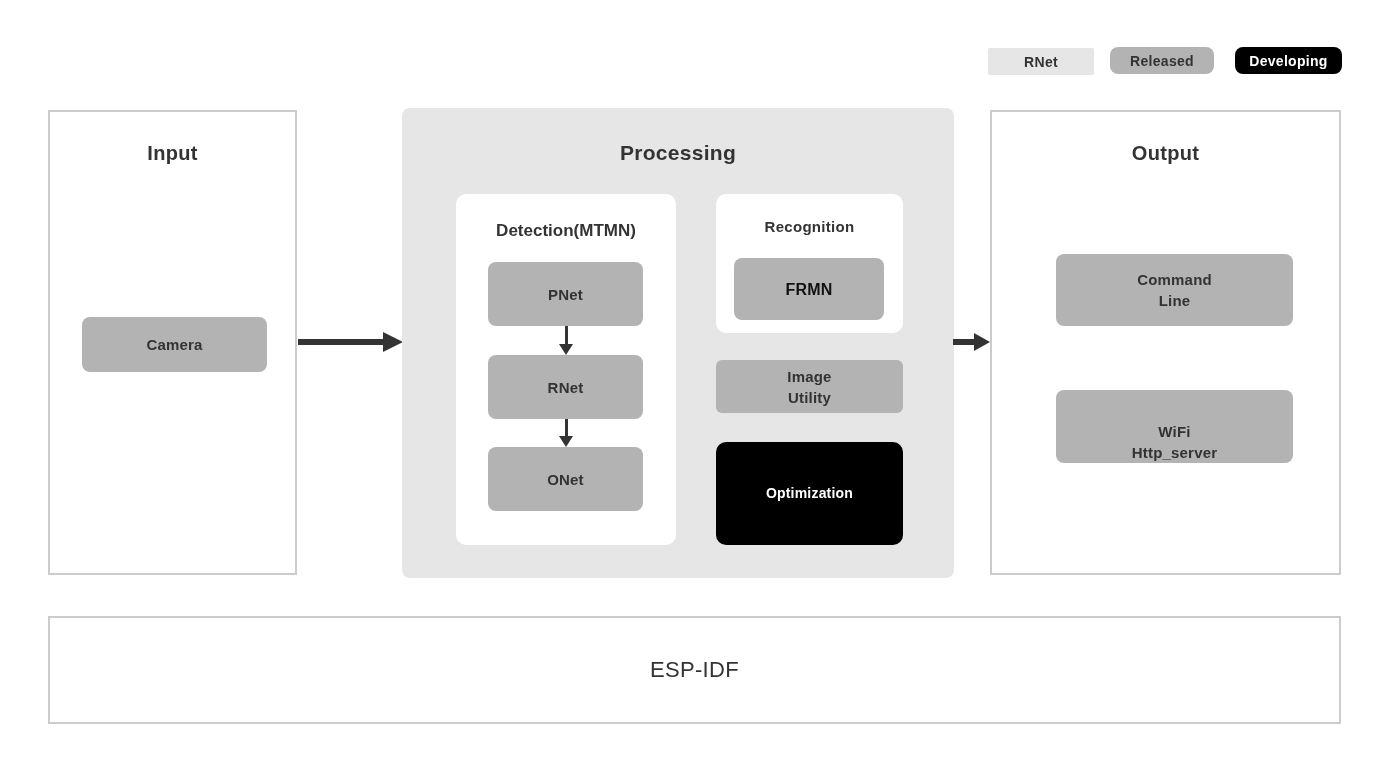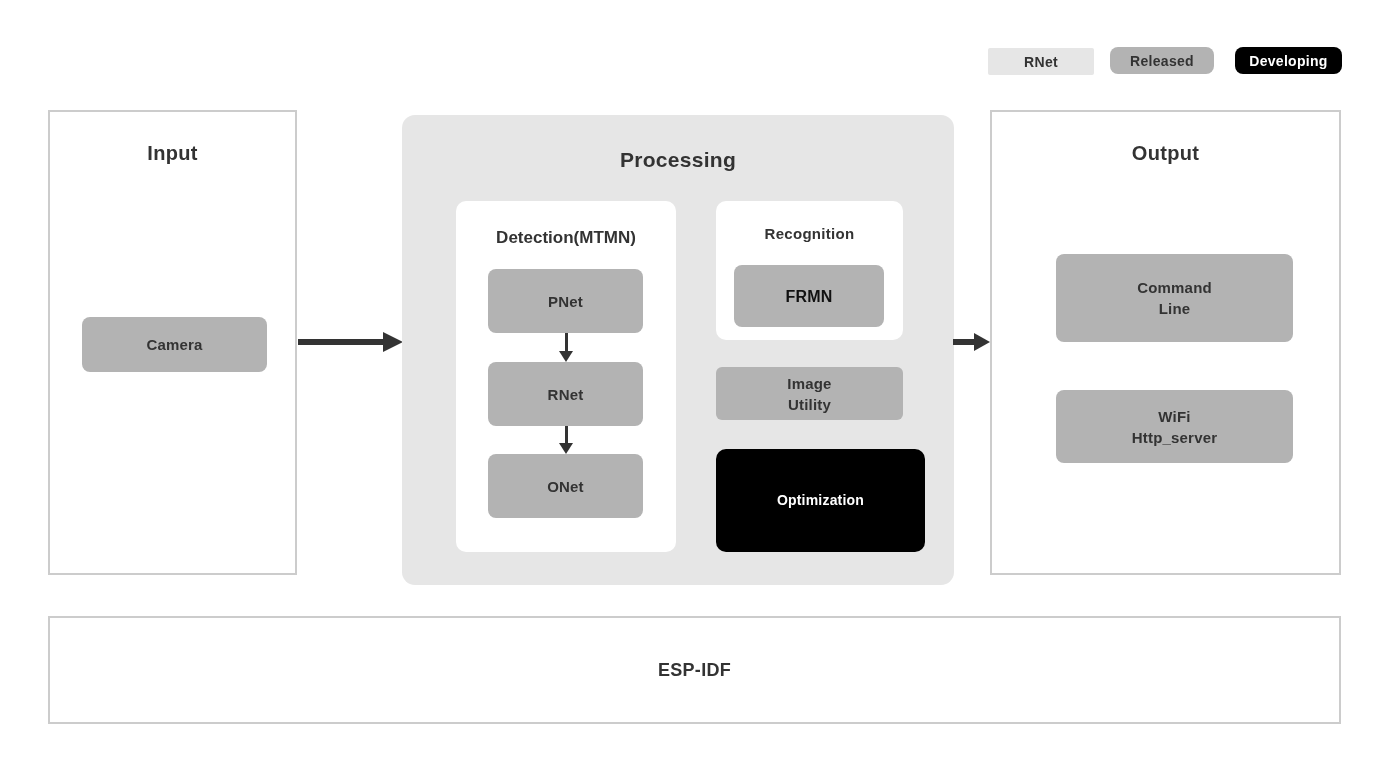--- a/index.html
+++ b/index.html
@@ -30,38 +30,38 @@
     background:#ffffff;
     border:2px solid #cccccc;
   }
   .frame-input  { left:48px;  top:110px; width:249px;  height:465px;padding-left:24px; }
   .frame-output { left:990px; top:110px; width:351px;  height:465px; }
   .frame-espidf { left:48px;  top:616px; width:1293px; height:108px;
                   display:flex; align-items:center; justify-content:center; }
 
   .panel-processing {
     position:absolute;
-    left:402px; top:115px; width:552px; height:470px;
-    background:#e6e6e6; border-radius:13px;
+    left:402px; top:108px; width:552px; height:470px;
+    background:#e6e6e6; border-radius:8px;
   }
 
   .frame-title {
     position:absolute; left:0; right:0; top:30px;
     text-align:center;
     font-size:20px; font-weight:bold; color:#333333;
     letter-spacing:0.3px;
   }
   .panel-title {
     position:absolute; left:0; right:0; top:33px;
     text-align:center;
     font-size:21px; font-weight:bold; color:#333333;
     letter-spacing:0.3px;
   }
   .espidf-title {
-    font-size:18px; font-weight:bold; color:#333333;
+    font-size:22px; font-weight:normal; color:#333333;
     letter-spacing:0.3px;
   }
 
   
   .group {
     position:absolute; background:#ffffff; border-radius:10px;
   }
   .group-detection   { left:54px;  top:86px; width:220px; height:351px; }
   .group-recognition { left:314px; top:86px; width:187px; height:139px; }
   .group-title {
@@ -80,24 +80,24 @@
     font-size:15px; font-weight:bold; color:#333333;
     white-space:pre-line; line-height:21px;
     letter-spacing:0.2px;
   }
   .node-camera   { left:32px; top:205px; width:185px; height:55px; }
   .node-pnet     { left:32px; top:68px;  width:155px; height:64px; }
   .node-rnet     { left:32px; top:161px; width:155px; height:64px; }
   .node-onet     { left:32px; top:253px; width:155px; height:64px; }
   .node-frmn     { left:18px; top:64px;  width:150px; height:62px; font-size:16px; color:#111111; }
   .node-imgutil  { left:314px; top:252px; width:187px; height:53px; border-radius:6px; }
-  .node-optim    { left:314px; top:334px; width:209px; height:103px;
+  .node-optim    { left:314px; top:334px; width:187px; height:103px;
                    background:#000000; color:#ffffff; border-radius:10px; font-size:14px; }
-  .node-cmdline  { left:64px; top:142px; width:237px; height:88px; }
-  .node-wifi     { left:64px; top:278px; width:237px; height:73px; }
+  .node-cmdline  { left:64px; top:142px; width:237px; height:72px; }
+  .node-wifi     { left:64px; top:278px; width:237px; height:73px;align-items:flex-end; }
 
   
   .harrow { position:absolute; display:flex; align-items:center; }
   .harrow .shaft { flex:1; height:6px; background:#333333; }
   .harrow .head  { width:0; height:0;
                    border-top:10px solid transparent;
                    border-bottom:10px solid transparent;
                    border-left:20px solid #333333; }
   .harrow-1 { left:298px; top:332px; width:105px; height:20px; }
   .harrow-2 { left:953px; top:333px; width:37px;  height:18px; }

